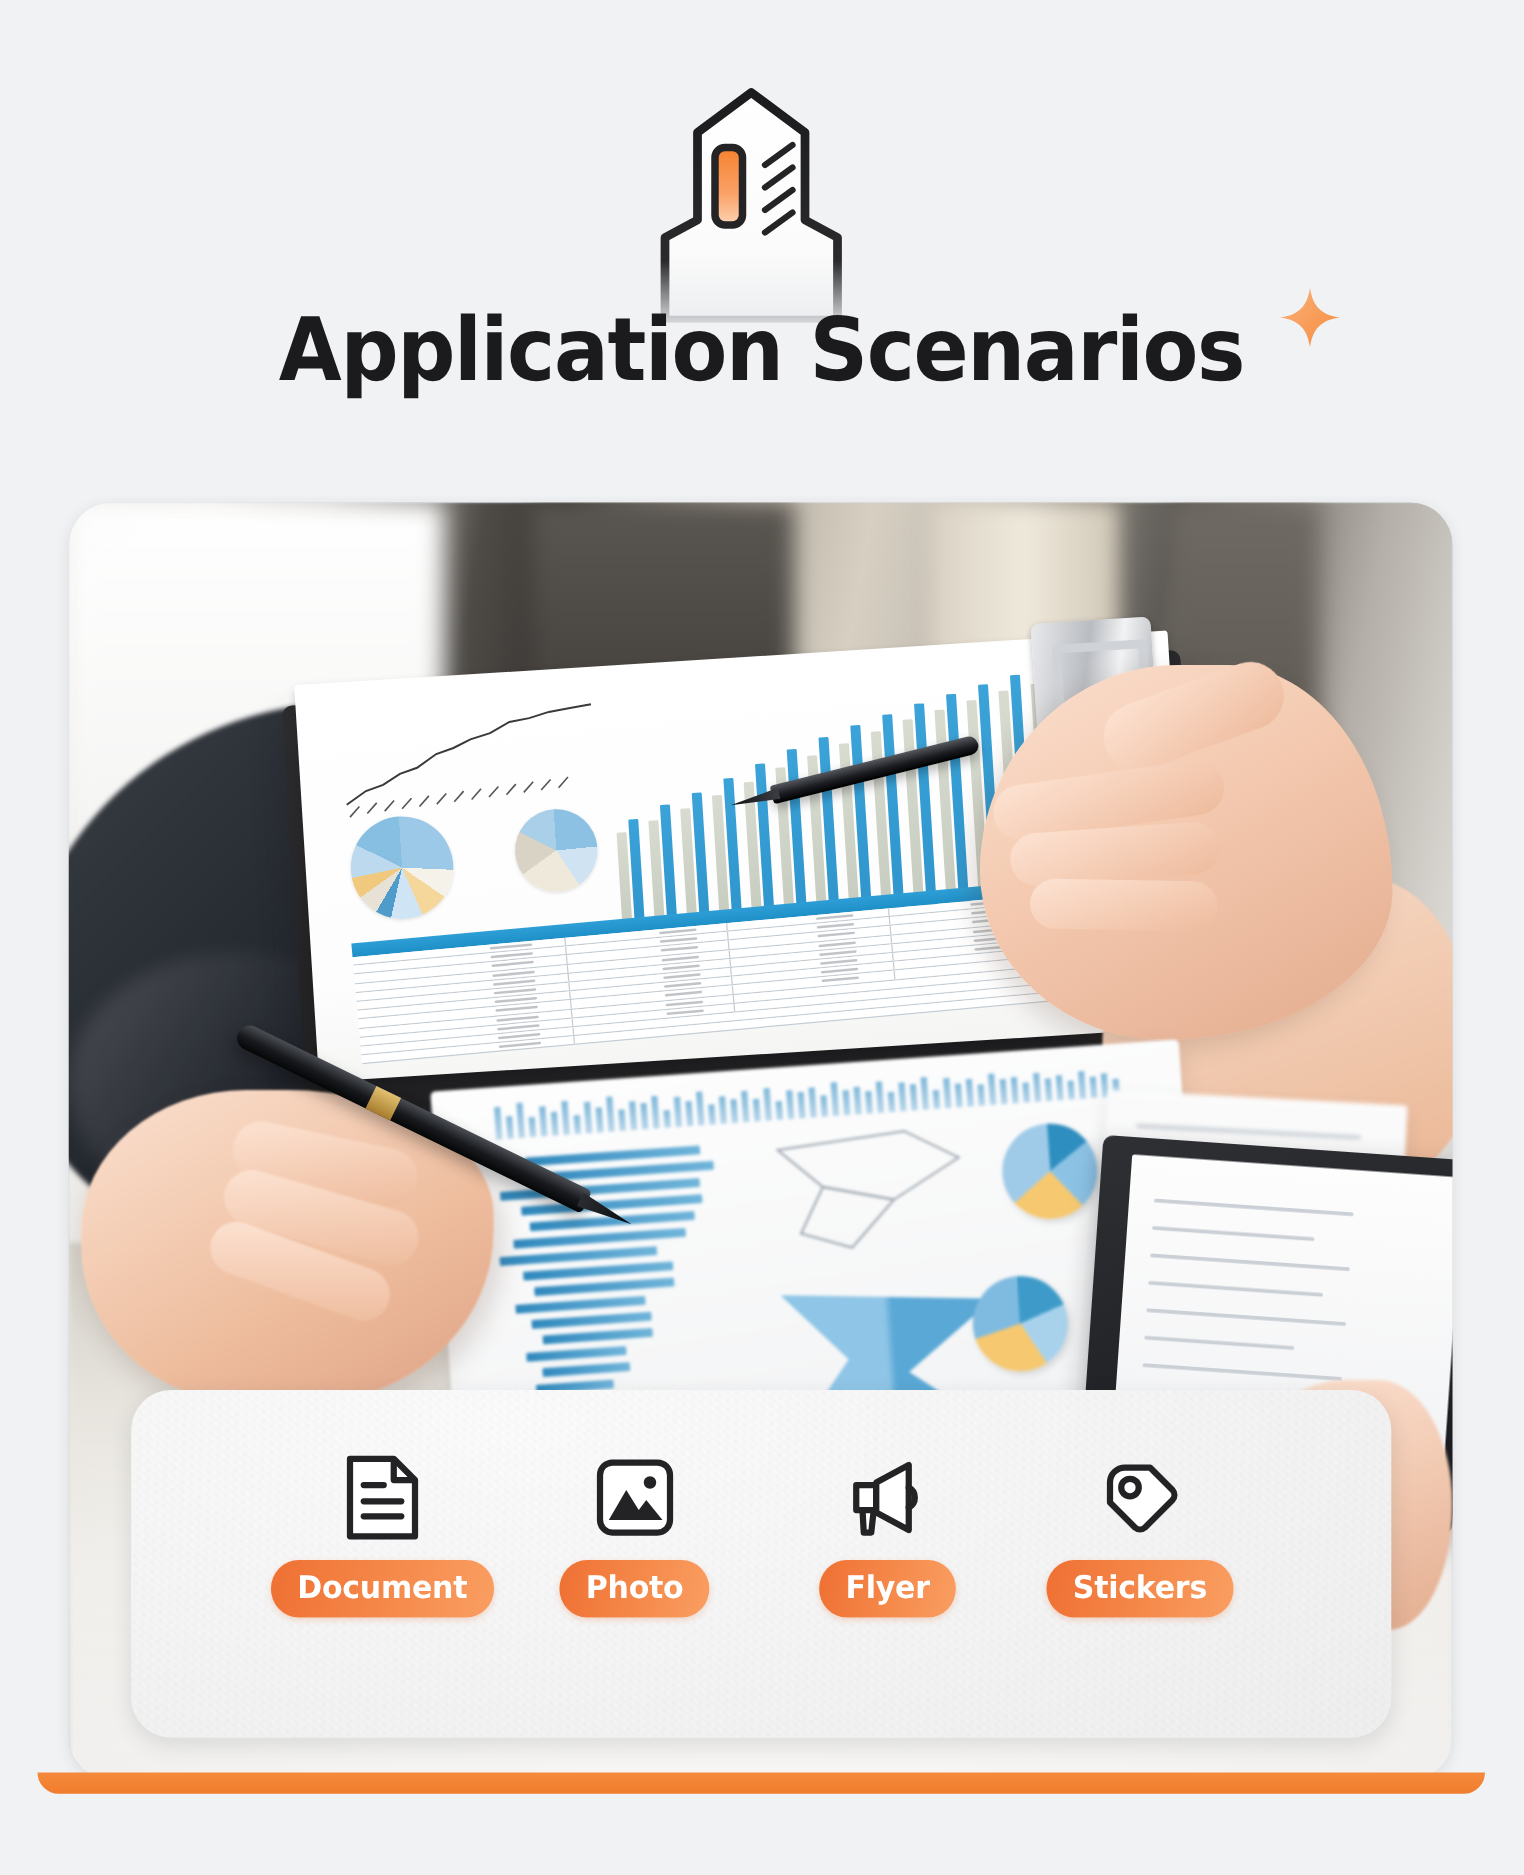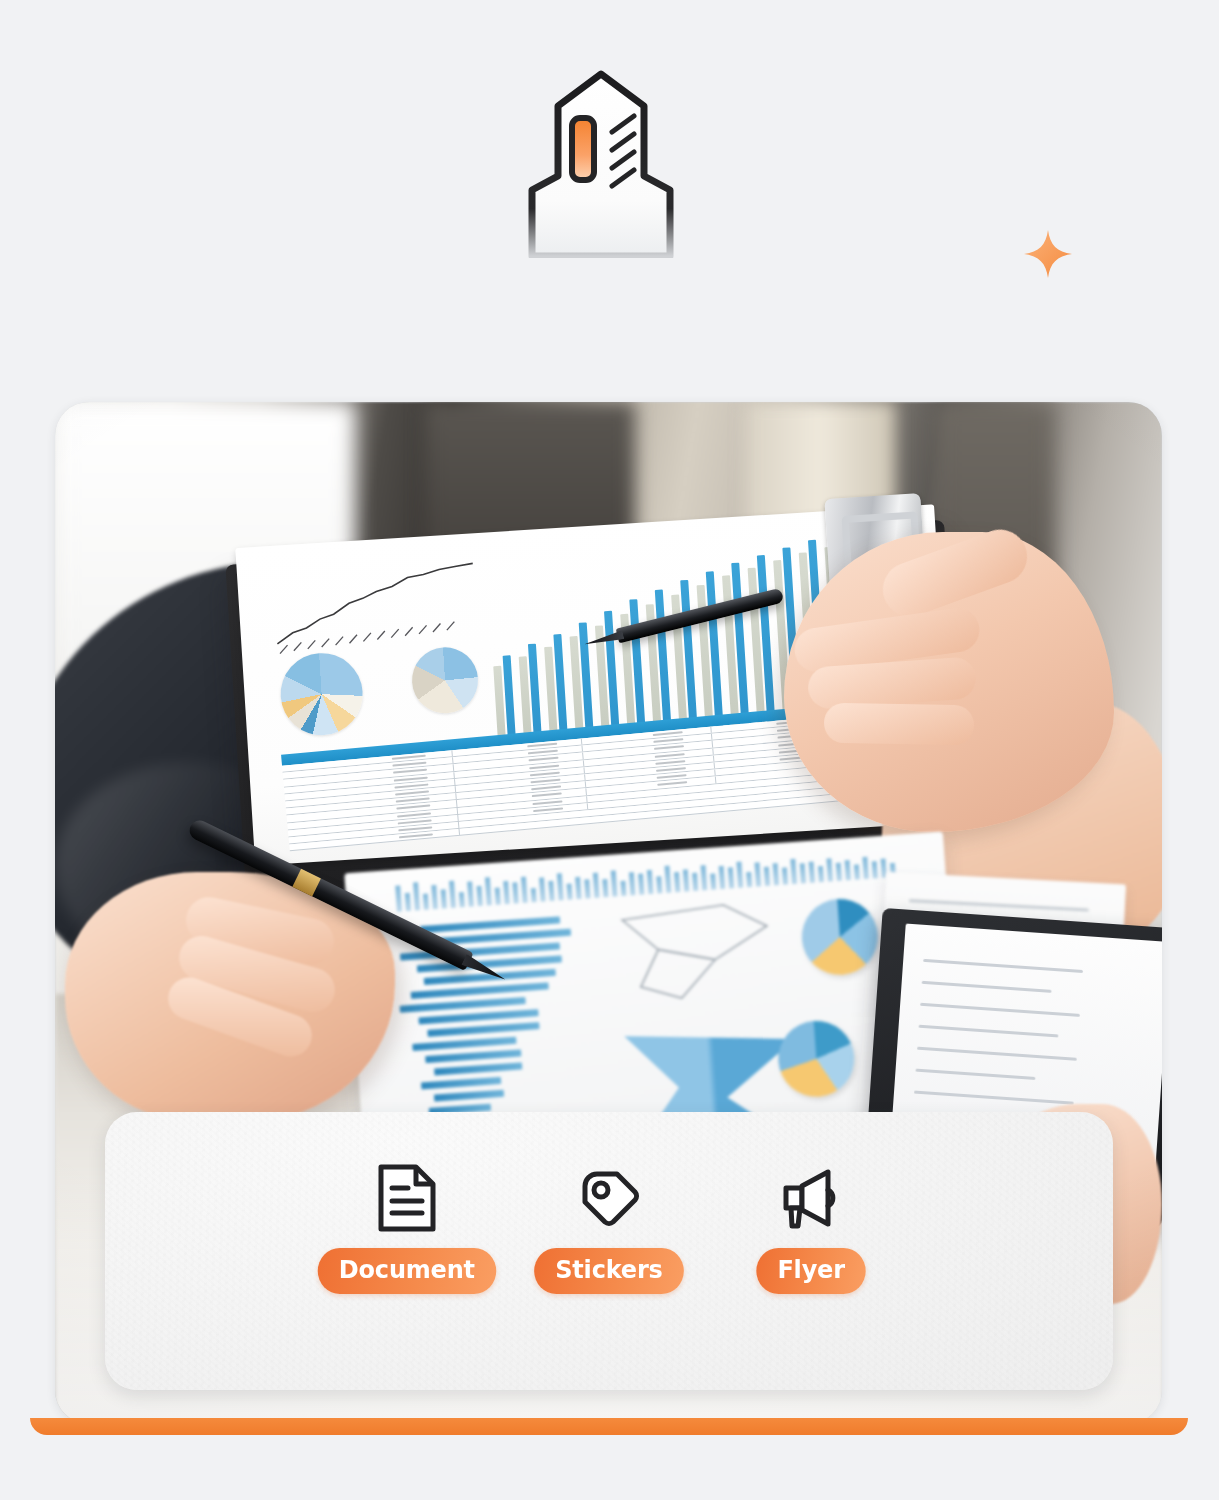--- a/index.html
+++ b/index.html
@@ -512,20 +512,23 @@
         <rect x="78" y="50" width="22" height="62" rx="8" fill="url(#winFill)" stroke="#242426" stroke-width="6"></rect>
         <g stroke="#242426" stroke-width="5" stroke-linecap="round">
           <line x1="118" y1="64" x2="140" y2="48"></line>
           <line x1="118" y1="82" x2="140" y2="66"></line>
           <line x1="118" y1="100" x2="140" y2="84"></line>
           <line x1="118" y1="118" x2="140" y2="102"></line>
         </g>
       </svg>
     </div>
 
+    <div class="title-row">
+      <h1 class="page-title">Application Scenarios</h1>
+    </div>
 
     <div class="sparkle">
       <svg viewBox="0 0 52 52" xmlns="http://www.w3.org/2000/svg">
         <defs>
           <linearGradient id="sparkGrad" x1="0" y1="0" x2="1" y2="1">
             <stop offset="0%" stop-color="#fbb279"></stop>
             <stop offset="100%" stop-color="#f58b3f"></stop>
           </linearGradient>
         </defs>
         <path d="M26 2 C28 17 35 24 50 26 C35 28 28 35 26 50 C24 35 17 28 2 26 C17 24 24 17 26 2 Z" fill="url(#sparkGrad)"></path>
@@ -875,39 +878,49 @@
               <line x1="16" y1="25" x2="32" y2="25"></line>
               <line x1="16" y1="38" x2="46" y2="38"></line>
               <line x1="16" y1="50" x2="46" y2="50"></line>
             </g>
           </svg>
         </span>
         <span class="chip-pill">Document</span>
       </div>
 
 
-
       <div class="chip-item">
         <span class="chip-icon">
-          <svg width="68" height="68" viewBox="0 0 68 68" xmlns="http://www.w3.org/2000/svg">
-            <path d="M10 22 A12 12 0 0 1 22 10 L42 10 L60 28 A6 6 0 0 1 60 36 L38 58 A6 6 0 0 1 30 58 L10 38 Z" fill="#ffffff" stroke="#232326" stroke-width="5" stroke-linejoin="round"></path>
-            <circle cx="26" cy="26" r="7" fill="none" stroke="#232326" stroke-width="5"></circle>
+          <svg width="66" height="64" viewBox="0 0 66 64" xmlns="http://www.w3.org/2000/svg">
+            <rect x="5" y="4" width="56" height="56" rx="10" fill="#ffffff" stroke="#232326" stroke-width="5"></rect>
+            <circle cx="45" cy="20" r="5" fill="#232326"></circle>
+            <path d="M12 50 L26 26 L36 42 L42 34 L55 50 Z" fill="#232326"></path>
           </svg>
         </span>
-        <span class="chip-pill">Stickers</span>
+        <span class="chip-pill">Photo</span>
       </div>
 
       <div class="chip-item">
         <span class="chip-icon">
           <svg width="70" height="64" viewBox="0 0 70 64" xmlns="http://www.w3.org/2000/svg">
             <path d="M10 22 H26 V42 H10 Z" fill="#ffffff" stroke="#232326" stroke-width="5" stroke-linejoin="round"></path>
             <path d="M26 20 L52 6 V58 L26 44 Z" fill="#ffffff" stroke="#232326" stroke-width="5" stroke-linejoin="round"></path>
             <path d="M52 24 A9 9 0 0 1 52 40" fill="none" stroke="#232326" stroke-width="5" stroke-linecap="round"></path>
             <path d="M15 42 H24 L22 60 H16 Z" fill="#ffffff" stroke="#232326" stroke-width="5" stroke-linejoin="round"></path>
           </svg>
         </span>
         <span class="chip-pill">Flyer</span>
       </div>
 
+      <div class="chip-item">
+        <span class="chip-icon">
+          <svg width="68" height="68" viewBox="0 0 68 68" xmlns="http://www.w3.org/2000/svg">
+            <path d="M10 22 A12 12 0 0 1 22 10 L42 10 L60 28 A6 6 0 0 1 60 36 L38 58 A6 6 0 0 1 30 58 L10 38 Z" fill="#ffffff" stroke="#232326" stroke-width="5" stroke-linejoin="round"></path>
+            <circle cx="26" cy="26" r="7" fill="none" stroke="#232326" stroke-width="5"></circle>
+          </svg>
+        </span>
+        <span class="chip-pill">Stickers</span>
+      </div>
+
     </div>
   </div>
 
 </div>
 
 </body></html>

